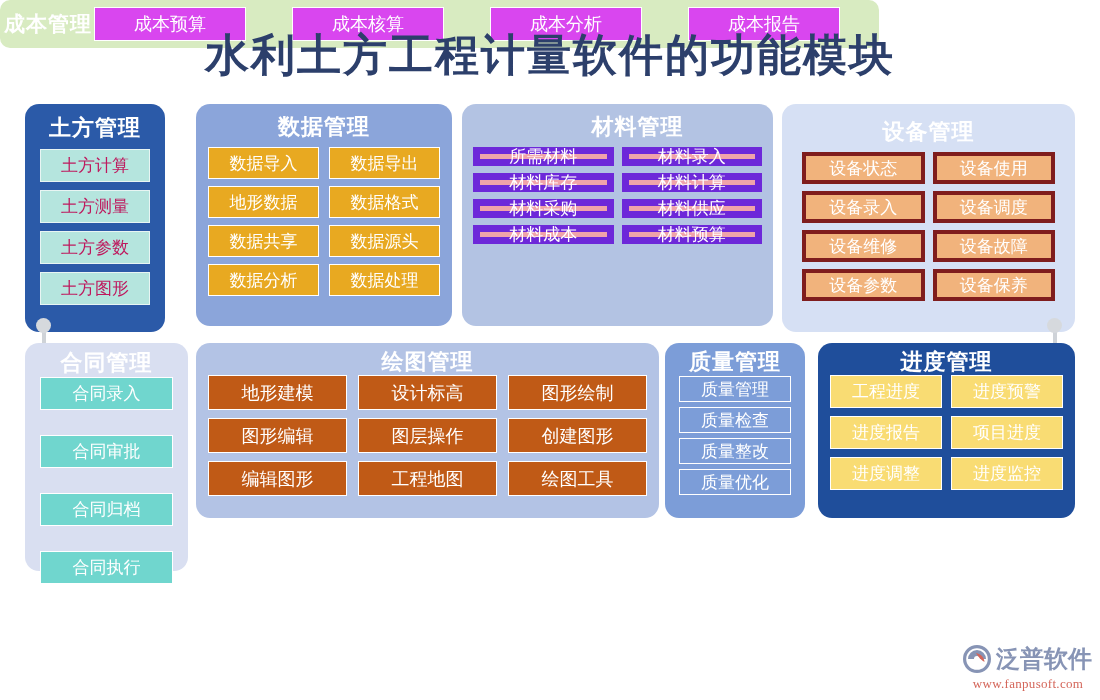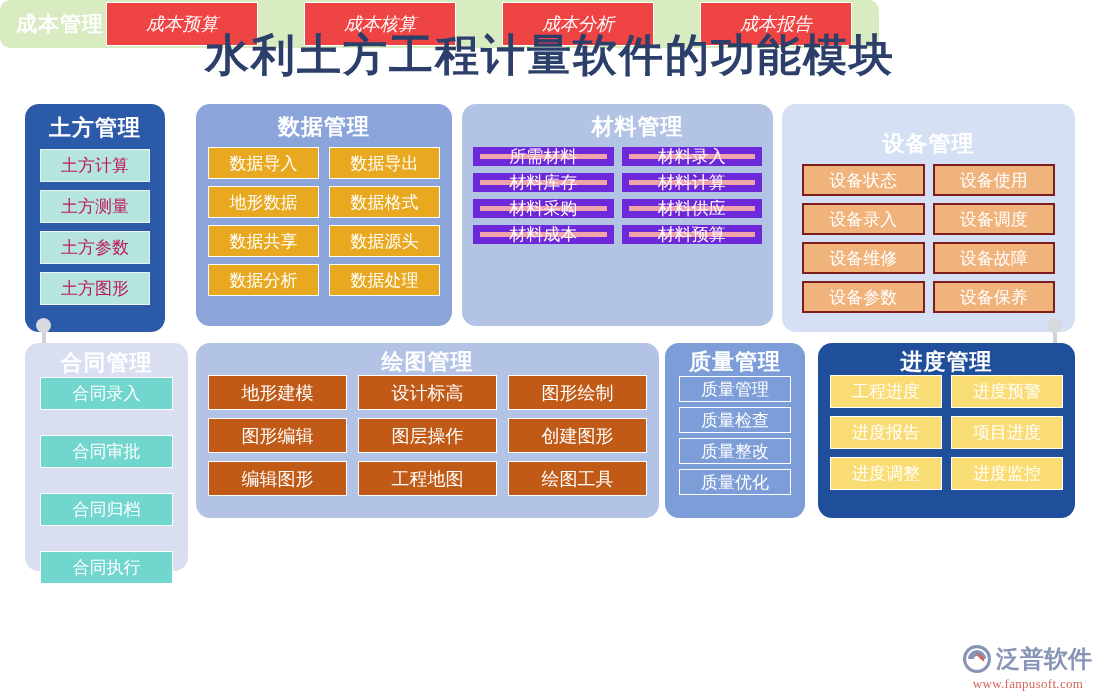--- a/index.html
+++ b/index.html
@@ -119,32 +119,32 @@
     color: #ffffff;
     border: 7px solid #6d28d9;
     font-size: 17px;
   }
 
   
   #panel-equipment {
     left: 782px; top: 104px; width: 293px; height: 228px;
     background: #d6e0f4;
   }
-  #panel-equipment .panel-title { padding-top: 28px; font-size: 22px; }
+  #panel-equipment .panel-title { padding-top: 16px; font-size: 22px; }
   #panel-equipment .chips {
     margin: 9px 20px 0 20px;
     grid-template-columns: 1fr 1fr;
     column-gap: 8px;
     row-gap: 7px;
   }
   #panel-equipment .chip {
     height: 32px;
     background: #f1b37c;
     color: #ffffff;
-    border: 2px solid #7f1d1d;
+    border: 4px solid #7f1d1d;
     font-size: 17px;
   }
 
   
   #panel-contract {
     left: 25px; top: 343px; width: 163px; height: 228px;
     background: #d9dff1;
   }
   #panel-contract .panel-title { padding-top: 8px; font-size: 22px; }
   #panel-contract .chips {
@@ -225,37 +225,36 @@
     background: #d8ebc1;
     border-radius: 10px;
     display: flex;
     align-items: center;
   }
   #cost-title {
     color: #ffffff;
     font-family: "Liberation Serif", "DejaVu Serif", serif;
     font-weight: 700;
     font-size: 21px;
-    padding-left: 16px;
+    padding-left: 4px;
     letter-spacing: 1px;
     white-space: nowrap;
   }
   #cost-chips {
     display: flex;
     gap: 46px;
     margin-left: 2px;
   }
   #cost-chips .chip {
     width: 152px;
-    height: 44px;
-    background: #ef4444;
+    height: 34px;
+    background: #d946ef;
     color: #ffffff;
     border: 1px solid #ffffff;
     font-size: 18px;
-    font-style: italic;
   }
 
   
   .connector {
     position: absolute;
     width: 4px;
     background: #cfd3d8;
   }
   .connector-dot {
     position: absolute;

